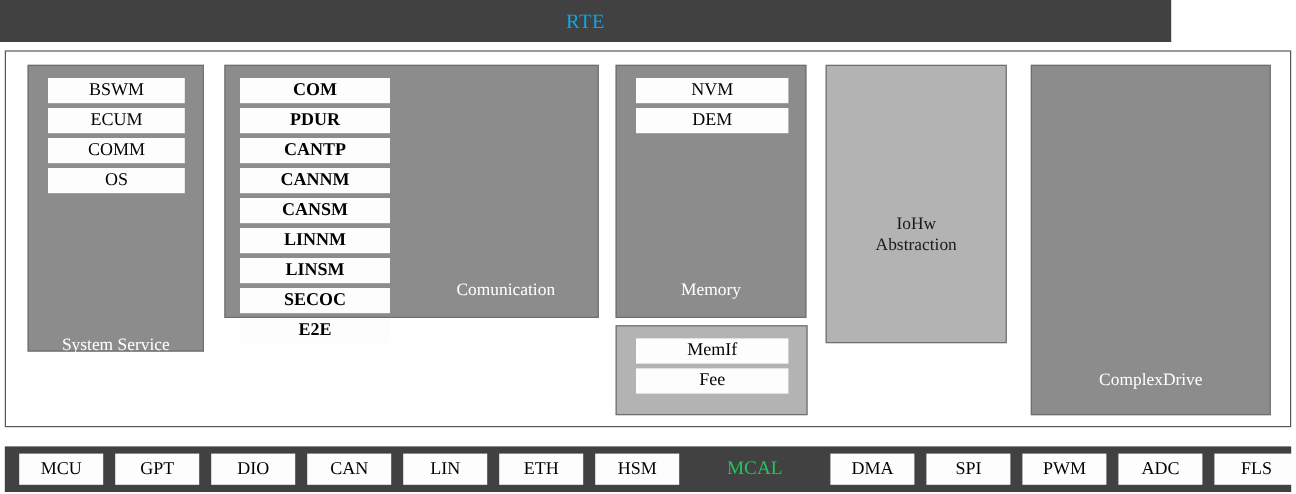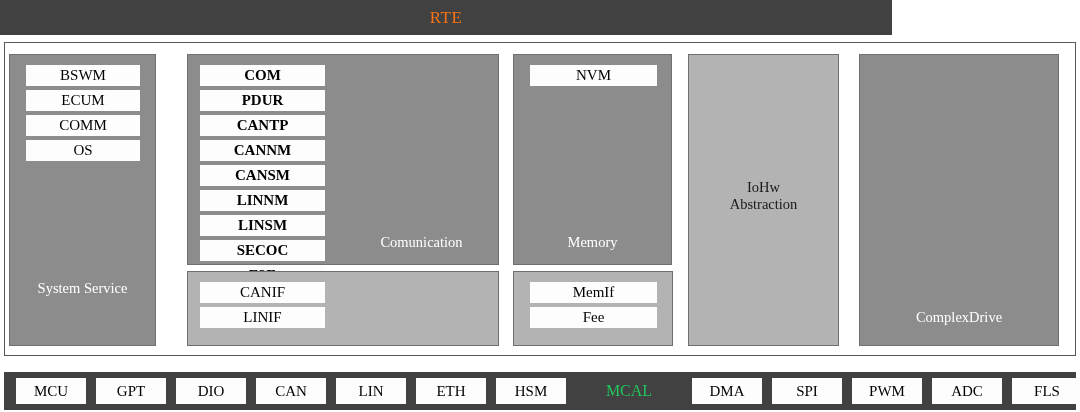--- a/index.html
+++ b/index.html
@@ -20,24 +20,24 @@
     width: 1080px;
     height: 412px;
     background: #ffffff;
   }
 
   
   .rte-bar {
     position: absolute;
     left: 0;
     top: 0;
-    width: 892px;
+    width: 976px;
     height: 35px;
     background: #414141;
-    color: #f97316;
+    color: #0ea5e9;
     display: flex;
     align-items: center;
     justify-content: center;
     font-size: 17px;
     letter-spacing: 0.5px;
     box-sizing: border-box;
   }
 
   
   .bsw-container {
@@ -82,26 +82,26 @@
     background: #fdfdfd;
     color: #000000;
     height: 21px;
     line-height: 21px;
     text-align: center;
     font-size: 15px;
     box-sizing: border-box;
   }
 
   
-  #blk-system-service { left: 4px;  top: 11px;  width: 147px; height: 292px; font-family: Liberation Serif, serif; }
+  #blk-system-service { left: 18px;  top: 11px;  width: 147px; height: 239px; font-family: Liberation Serif, serif; }
   #blk-communication  { left: 182px; top: 11px;  width: 312px; height: 211px; }
   #blk-com-if         { left: 182px; top: 228px; width: 312px; height: 75px;  }
   #blk-memory         { left: 508px; top: 11px;  width: 159px; height: 211px; }
   #blk-mem-if         { left: 508px; top: 228px; width: 160px; height: 75px;  }
-  #blk-iohw           { left: 683px; top: 11px;  width: 151px; height: 292px; }
+  #blk-iohw           { left: 683px; top: 11px;  width: 151px; height: 232px; }
   #blk-complexdrive   { left: 854px; top: 11px;  width: 200px; height: 292px; }
 
   #chips-system-service { left: 16px;  top: 10px; width: 114px; }
   #chips-communication  { left: 12px;  top: 10px; width: 125px; font-weight: bold; }
   #chips-com-if         { left: 12px;  top: 10px; width: 125px; }
   #chips-memory         { left: 16px;  top: 10px; width: 127px; }
   #chips-mem-if         { left: 16px;  top: 10px; width: 127px; }
 
   #lbl-system-service { top: 225px; }
   #lbl-communication  { top: 179px; left: 155px; width: 157px; }
@@ -172,30 +172,25 @@
         <div class="chip">CANNM</div>
         <div class="chip">CANSM</div>
         <div class="chip">LINNM</div>
         <div class="chip">LINSM</div>
         <div class="chip">SECOC</div>
         <div class="chip">E2E</div>
       </div>
       <div class="block-label white" id="lbl-communication">Comunication</div>
     </div>
 
-    <div class="block light" id="blk-com-if">
-      <div class="chips" id="chips-com-if">
-        <div class="chip">CANIF</div>
-        <div class="chip">LINIF</div>
-      </div>
-    </div>
 
     <div class="block dark" id="blk-memory">
       <div class="chips" id="chips-memory">
         <div class="chip">NVM</div>
+        <div class="chip">DEM</div>
       </div>
       <div class="block-label white" id="lbl-memory">Memory</div>
     </div>
 
     <div class="block light" id="blk-mem-if">
       <div class="chips" id="chips-mem-if">
         <div class="chip">MemIf</div>
         <div class="chip">Fee</div>
       </div>
     </div>

